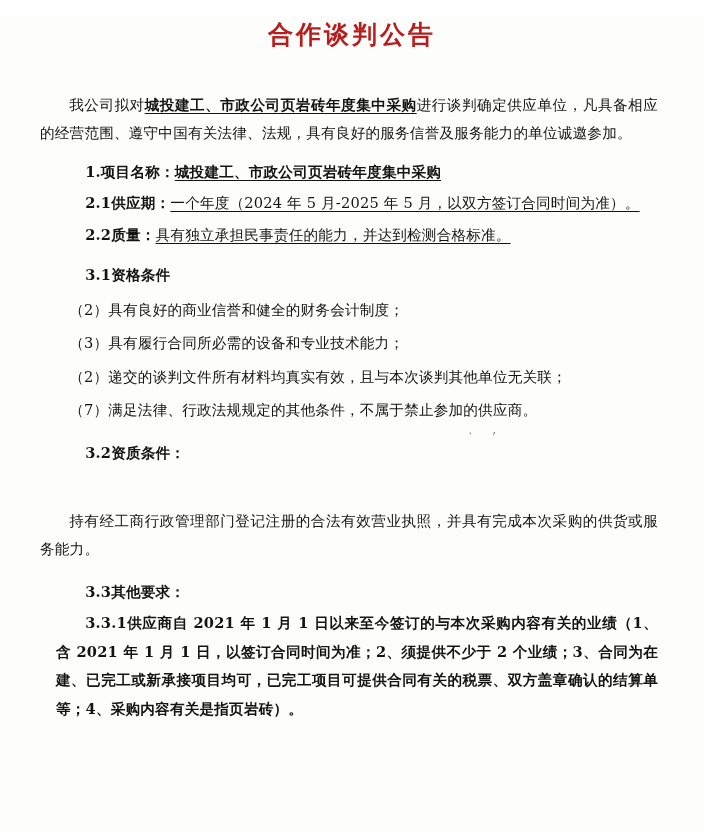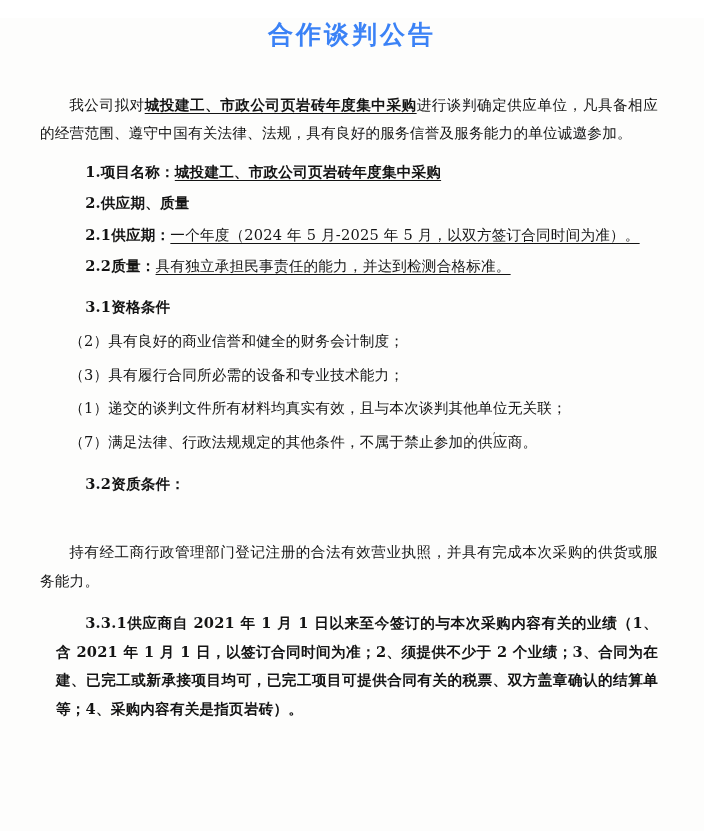--- a/index.html
+++ b/index.html
@@ -22,21 +22,21 @@
     box-sizing: border-box;
     background: #fdfdfc;
   }
   .doc-title {
     text-align: center;
     font-size: 25px;
     font-weight: bold;
     letter-spacing: 3px;
     margin: 18px 0 16px 0;
     font-family: "DejaVu Serif", "Liberation Serif", serif;
-    color: #3b82f6;
+    color: #b91c1c;
   }
   .body-text {
     padding: 0 46px 0 40px;
   }
   p {
     margin: 0 0 5px 0;
     font-size: 14.6px;
     line-height: 1.95;
     text-align: justify;
     color: #141414;
@@ -80,46 +80,46 @@
   <div class="doc-title">合作谈判公告</div>
 
   <div class="body-text">
 
     <p class="indent2"><span>我公司拟对</span><span class="bold u">城投建工、市政公司页岩砖年度集中采购</span><span>进行谈判确定供应单位，凡具备相应的经营范围、遵守中国有关法律、法规，具有良好的服务信誉及服务能力的单位诚邀参加。</span></p>
 
     <div class="spacer-sm"></div>
 
     <p class="heading"><span>1.项目名称：</span><span class="u">城投建工、市政公司页岩砖年度集中采购</span></p>
 
-    <p class="heading">2.供应期、质量</p>
 
     <p class="heading"><span>2.1供应期：</span><span class="u" style="font-weight:normal">一个年度（2024 年 5 月-2025 年 5 月，以双方签订合同时间为准）。</span></p>
 
     <p class="heading"><span>2.2质量：</span><span class="u" style="font-weight:normal">具有独立承担民事责任的能力，并达到检测合格标准。</span></p>
 
 
     <div class="spacer-md"></div>
 
     <p class="heading">3.1资格条件</p>
 
     <div class="spacer-sm"></div>
 
     <p class="sub-item">（2）具有良好的商业信誉和健全的财务会计制度；</p>
     <p class="sub-item">（3）具有履行合同所必需的设备和专业技术能力；</p>
-    <p class="sub-item">（1）递交的谈判文件所有材料均真实有效，且与本次谈判其他单位无关联；</p>
+    <p class="sub-item">（2）递交的谈判文件所有材料均真实有效，且与本次谈判其他单位无关联；</p>
     <p class="sub-item">（7）满足法律、行政法规规定的其他条件，不属于禁止参加的供应商。</p>
 
     <div class="spacer-md"></div>
 
     <p class="heading">3.2资质条件：</p>
 
     <p class="indent2">持有经工商行政管理部门登记注册的合法有效营业执照，并具有完成本次采购的供货或服务能力。</p>
 
     <div class="spacer-md"></div>
 
+    <p class="heading">3.3其他要求：</p>
 
     <p class="heading" style="font-weight:bold">3.3.1供应商自 2021 年 1 月 1 日以来至今签订的与本次采购内容有关的业绩（1、含 2021 年 1 月 1 日，以签订合同时间为准；2、须提供不少于 2 个业绩；3、合同为在建、已完工或新承接项目均可，已完工项目可提供合同有关的税票、双方盖章确认的结算单等；4、采购内容有关是指页岩砖）。</p>
 
   </div>
 
   <div class="stray-marks">、 ,</div>
 
 </div>
 
 </body></html>

